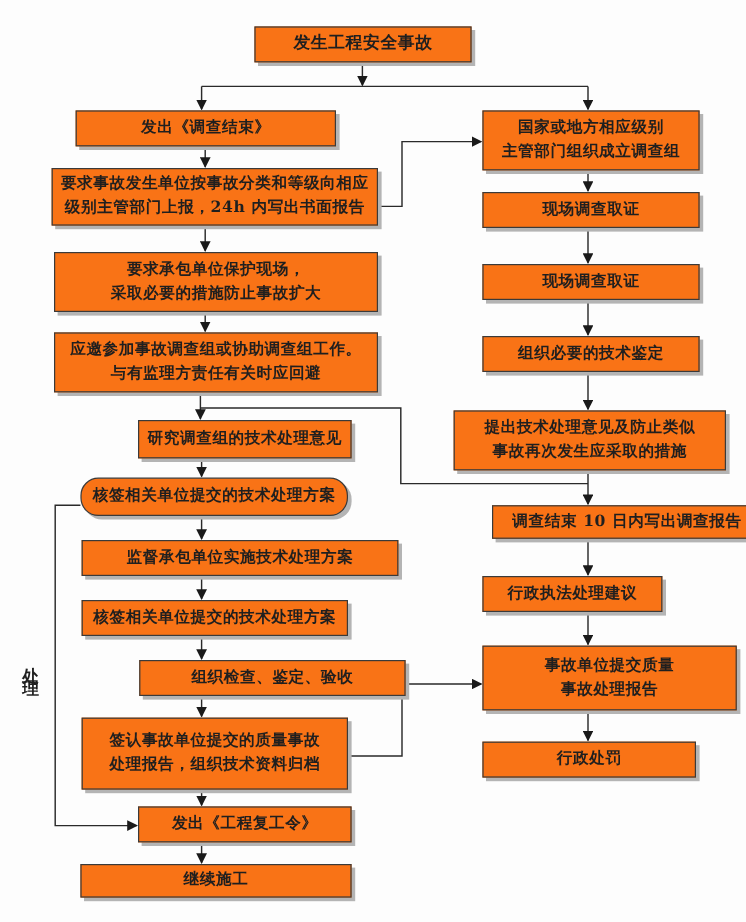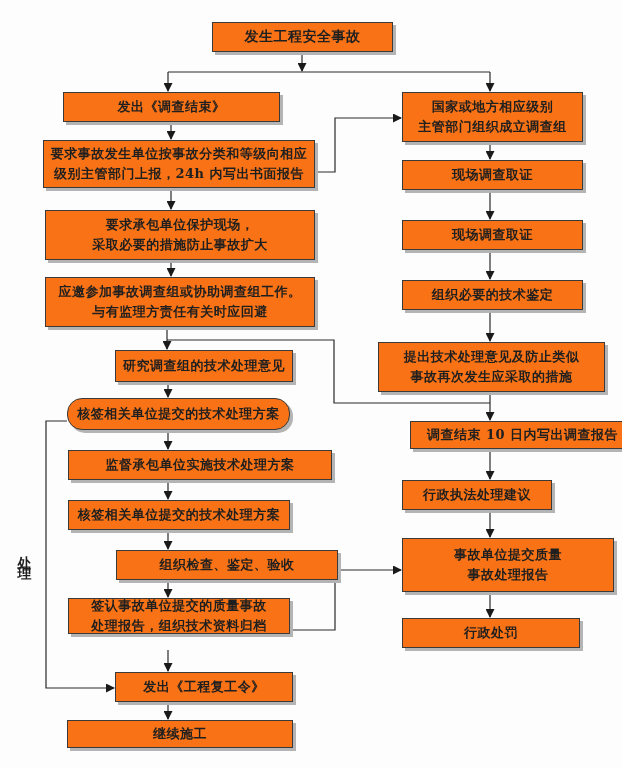--- a/index.html
+++ b/index.html
@@ -27,21 +27,21 @@
   #n-start{left:212px;top:22px;width:181px;height:30px;font-size:14px;}
   #n-l-stop{left:63px;top:92px;width:217px;height:30px;}
   #n-l-report{left:43px;top:140px;width:272px;height:48px;}
   #n-l-protect{left:45px;top:210px;width:270px;height:50px;}
   #n-l-join{left:45px;top:277px;width:270px;height:50px;}
   #n-l-study{left:115px;top:350px;width:178px;height:32px;}
   #n-l-countersign{left:67px;top:398px;width:223px;height:32px;border-radius:15px;}
   #n-l-supervise{left:68px;top:450px;width:264px;height:30px;}
   #n-l-inspect{left:68px;top:500px;width:222px;height:30px;}
   #n-l-check{left:68px;top:550px;width:222px;height:30px;margin-left:48px;}
-  #n-l-sign{left:68px;top:598px;width:222px;height:36px;text-align:center;}
+  #n-l-sign{left:68px;top:598px;width:222px;height:60px;text-align:center;}
   #n-l-resume{left:115px;top:672px;width:178px;height:30px;}
   #n-l-continue{left:67px;top:720px;width:226px;height:28px;}
   #n-r-team{left:402px;top:92px;width:181px;height:50px;}
   #n-r-site{left:402px;top:160px;width:181px;height:30px;}
   #n-r-cause{left:402px;top:220px;width:181px;height:30px;}
   #n-r-appraisal{left:402px;top:280px;width:181px;height:30px;}
   #n-r-propose{left:378px;top:342px;width:227px;height:50px;}
   #n-r-10days{left:378px;top:421px;width:225px;height:28px;margin-left:32px;}
   #n-r-law{left:402px;top:480px;width:150px;height:30px;}
   #n-r-submit{left:402px;top:538px;width:212px;height:54px;}

